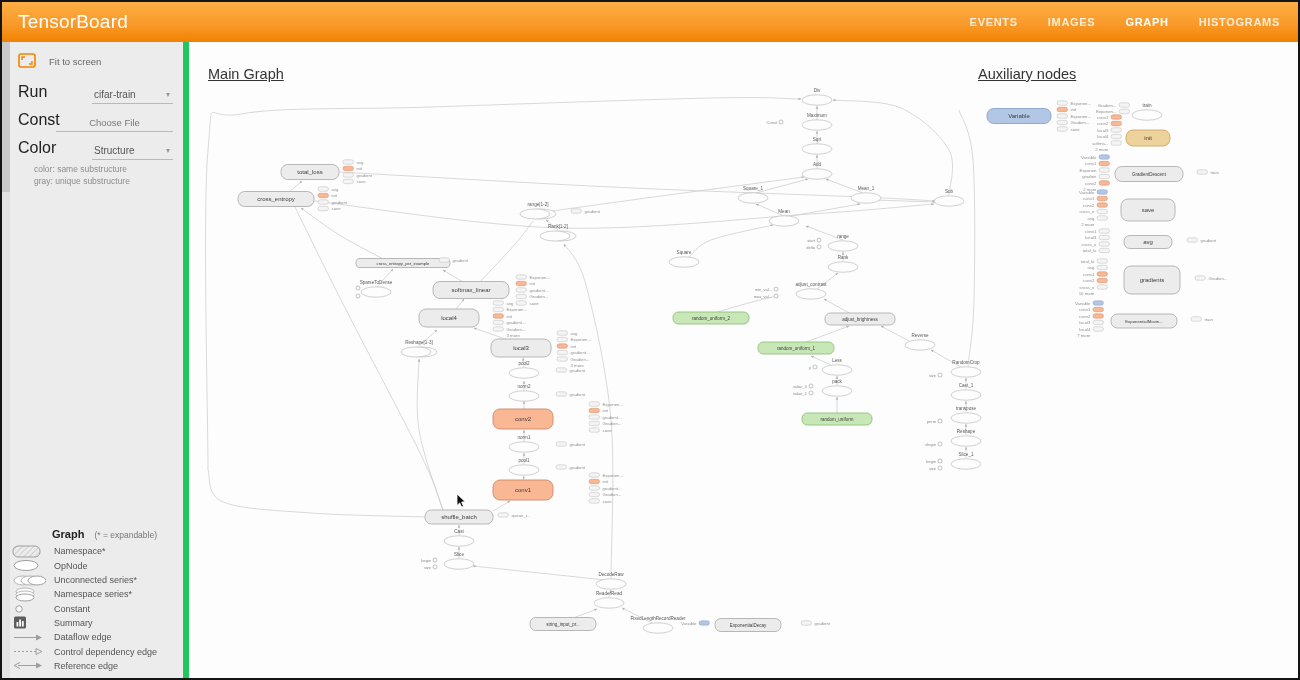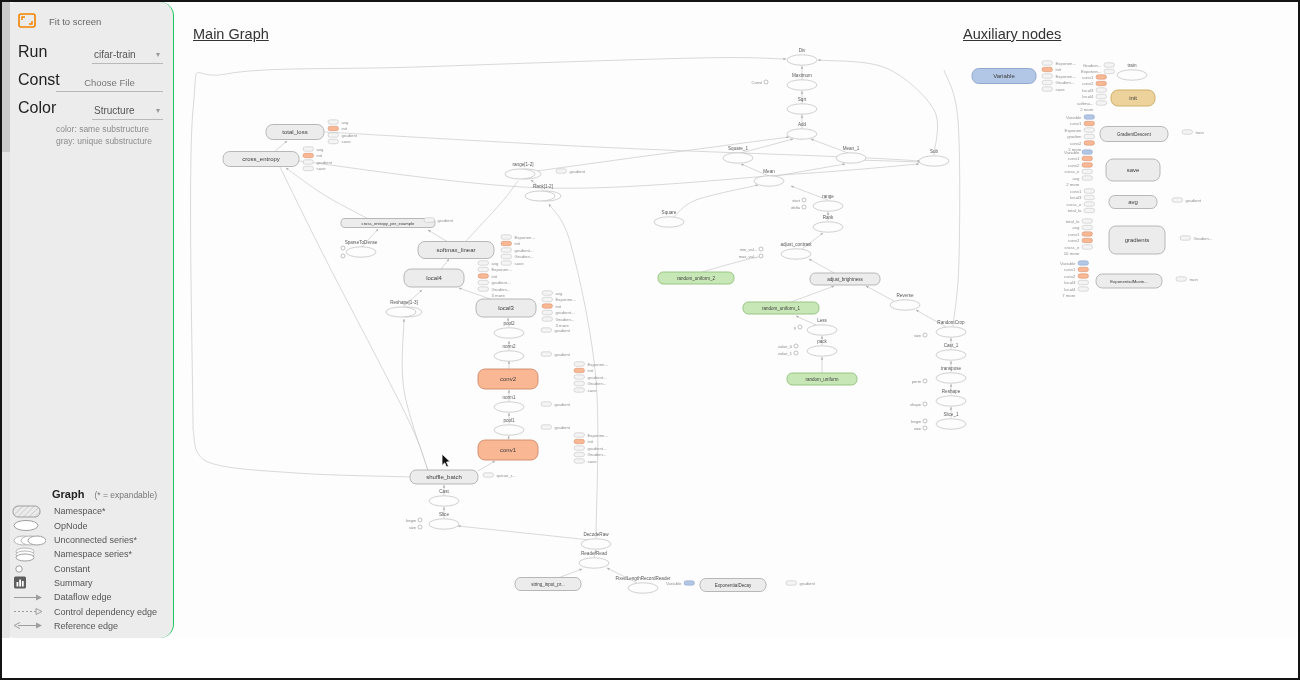--- a/index.html
+++ b/index.html
@@ -8,52 +8,61 @@
         font-family:"Liberation Sans","DejaVu Sans",sans-serif;
         border:2px solid #141414;overflow:hidden;}
   header{height:40px;display:flex;align-items:center;padding:0 18px 0 16px;
          background:linear-gradient(180deg,#fcae45 0%,#f99a2b 55%,#f28200 100%);}
   .app-title{color:#fff;font-size:19px;font-weight:500;letter-spacing:.2px;}
   nav{margin-left:auto;display:flex;gap:30px;}
   nav .tab{color:rgba(255,255,255,.82);font-size:11px;font-weight:700;
            letter-spacing:.7px;cursor:pointer;}
   nav .tab.active{color:#fff;}
   .body{display:flex;height:636px;}
-  aside{position:relative;width:172px;background:#ececec;flex:none;
-        border-right:1px solid #22c55e;border-radius:14px;}
+  aside{position:relative;width:187px;background:#ececec;flex:none;
+        border-right:6px solid #22c55e;}
   .scroll-track{position:absolute;left:0;top:0;bottom:0;width:8px;background:#e3e3e3;}
   .scroll-thumb{width:8px;height:150px;background:#c9c9c9;}
   .fit-row{display:flex;align-items:center;gap:13px;padding:11px 0 6px 16px;
            font-size:9.5px;color:#666;cursor:pointer;}
   .ctrl-row{display:flex;align-items:flex-end;margin:7px 10px 2px 16px;}
   .ctrl-row label{width:38px;font-size:16px;color:#222;padding-bottom:3px;}
   .select{flex:1;border-bottom:1px solid #b9b9b9;font-size:10px;color:#555;
           display:flex;justify-content:space-between;align-items:center;
           padding:3px 3px 3px 2px;cursor:pointer;margin-left:36px;}
   .caret{color:#999;font-size:8px;}
   .upload{flex:1;border-bottom:1px solid #b9b9b9;text-align:center;font-size:9.5px;
           color:#777;padding:3px 0;cursor:pointer;}
-  .notes{margin:4px 14px 0 54px;font-size:8.5px;color:#8d8d8d;line-height:1.4;}
+  .notes{margin:4px 14px 0 32px;font-size:8.5px;color:#8d8d8d;line-height:1.4;}
   .legend{position:absolute;left:10px;right:2px;bottom:5px;}
   .legend-head{font-size:11px;color:#222;margin-bottom:4px;margin-left:40px;}
   .legend-head b{font-weight:700;margin-right:10px;}
   .legend-head span{font-size:8.5px;color:#777;}
   .legend-item{display:flex;align-items:center;height:14.3px;}
   .legend-item .ic{width:42px;display:flex;align-items:center;}
   .legend-item .lb{font-size:9px;color:#555;}
   main{position:relative;flex:1;background:#fdfdfd;}
   main h2{position:absolute;top:24px;margin:0;font-size:14.5px;font-weight:500;color:#333;text-decoration:underline;}
   #main-title{left:19px;}
   #aux-title{left:789px;}
   #graph-svg{position:absolute;left:0;top:0;width:1122px;height:636px;}
 </style>
 </head>
 <body>
 
 <div class="page">
+  <header>
+    <div class="app-title">TensorBoard</div>
+    <nav id="tabs">
+        <div class="tab">EVENTS</div>
+        <div class="tab">IMAGES</div>
+        <div class="tab active">GRAPH</div>
+        <div class="tab">HISTOGRAMS</div>
+      </nav>
+  </header>
   <div class="body">
     <aside>
       <div class="scroll-track">
         <div class="scroll-thumb"></div>
       </div>
       <div class="fit-row">
         <span>
           <svg width="18" height="15" viewBox="0 0 18 15">
             <rect x="1" y="1" width="16" height="13" rx="2" fill="none" stroke="#f28200" stroke-width="1.6"></rect>
             <path d="M4,7 L4,4 L7,4" fill="none" stroke="#f28200" stroke-width="1.4"></path>

